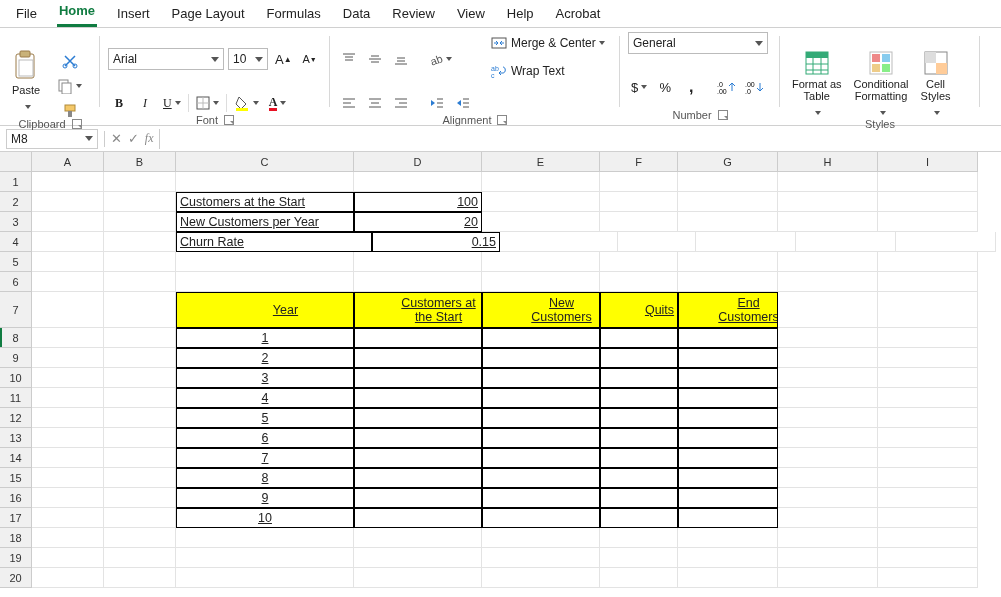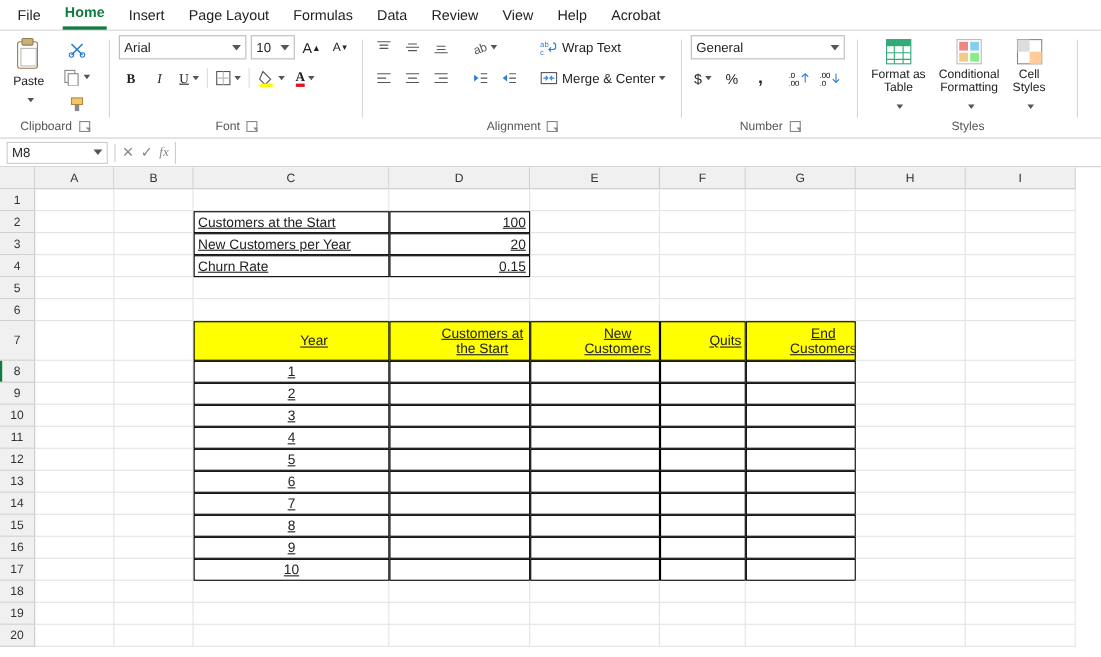--- a/index.html
+++ b/index.html
@@ -13,21 +13,21 @@
 
   
   .ribbon { display: flex; height: 98px; background: #fff; border-bottom: 1px solid #d0d0d0; }
   .group { display: flex; flex-direction: column; justify-content: space-between; padding: 4px 8px 2px 8px; position: relative; }
   .group:after { content:""; position:absolute; right:0; top:8px; bottom:18px; width:1px; background:#d8d8d8; }
   .group-label { font-size: 11px; color: #555; text-align: center; padding-bottom: 2px; display:flex; justify-content:center; align-items:center; gap:6px;}
   .dlaunch { width:10px; height:10px; border:1px solid #888; position:relative; display:inline-block;}
   .dlaunch:after{content:"";position:absolute;right:-1px;bottom:-1px;width:0;height:0;border-left:4px solid transparent;border-top:4px solid #888;}
   .btncol { display:flex; flex-direction:column; align-items:center; justify-content:flex-start; gap:2px; padding:2px 4px; cursor:pointer; }
   .btncol .lbl { font-size:11px; line-height:12px; text-align:center; }
-  .row { display:flex; align-items:center; gap:4px; }
+  .row { display:flex; align-items:center; gap:4px;margin-top:16px; }
   .ctl { display:inline-flex; align-items:center; justify-content:center; min-width:22px; height:22px; padding:0 2px; cursor:pointer; border:1px solid transparent; }
   .dd:after{ content:""; display:inline-block; margin-left:3px; border-left:3px solid transparent; border-right:3px solid transparent; border-top:4px solid #555;}
   .selectbox { border:1px solid #bbb; background:#fff; height:22px; display:flex; align-items:center; padding:0 4px; font-size:12px; justify-content:space-between;}
   .selectbox .arrow{border-left:4px solid transparent;border-right:4px solid transparent;border-top:5px solid #555;}
 
   
   svg { display:block; }
   .icon-stack{display:flex;flex-direction:column;gap:3px;}
 
   
@@ -224,34 +224,34 @@
               <svg width="14" height="14">
                 <path d="M1 7 L5 4 L5 10 Z" fill="#2b7cd3"></path>
                 <line x1="7" y1="3" x2="13" y2="3" stroke="#555"></line>
                 <line x1="7" y1="7" x2="13" y2="7" stroke="#555"></line>
                 <line x1="7" y1="11" x2="13" y2="11" stroke="#555"></line>
               </svg>
             </span>
         </div>
       </div>
       <div style="display:flex;flex-direction:column;gap:6px;">
+        <span class="ctl dd" style="width:auto;padding:0 6px;justify-content:flex-start;">
+          <svg width="16" height="14" style="margin-right:4px;">
+              <rect x="1" y="2" width="14" height="10" fill="none" stroke="#555"></rect>
+              <path d="M3 7 L6 7 M5 5 L7 7 L5 9 M13 7 L10 7 M11 5 L9 7 L11 9" stroke="#2b7cd3" fill="none"></path>
+            </svg>
+          <span>Merge &amp; Center</span>
+        </span>
         <span class="ctl" style="width:auto;padding:0 6px;justify-content:flex-start;">
           <svg width="16" height="14" style="margin-right:4px;">
               <text x="0" y="7" font-size="7" fill="#2b7cd3">ab</text>
               <path d="M12 3 C15 3 15 9 12 9 L8 9 M10 7 L8 9 L10 11" stroke="#2b7cd3" fill="none"></path>
               <text x="0" y="14" font-size="7" fill="#2b7cd3">c</text>
             </svg>
           <span>Wrap Text</span>
-        </span>
-        <span class="ctl dd" style="width:auto;padding:0 6px;justify-content:flex-start;">
-          <svg width="16" height="14" style="margin-right:4px;">
-              <rect x="1" y="2" width="14" height="10" fill="none" stroke="#555"></rect>
-              <path d="M3 7 L6 7 M5 5 L7 7 L5 9 M13 7 L10 7 M11 5 L9 7 L11 9" stroke="#2b7cd3" fill="none"></path>
-            </svg>
-          <span>Merge &amp; Center</span>
         </span>
       </div>
     </div>
     <div class="group-label">
         <span>Alignment</span>
         <span class="dlaunch"></span>
       </div>
   </div>
 
   <div class="group" style="width:160px">
@@ -415,21 +415,21 @@
           <div class="cell r bd-r bd-b bd-l bd-t" style="width: 128px;">20</div>
           <div class="cell" style="width: 118px;"></div>
           <div class="cell" style="width: 78px;"></div>
           <div class="cell" style="width: 100px;"></div>
           <div class="cell" style="width: 100px;"></div>
           <div class="cell" style="width: 100px;"></div>
         </div>
         <div class="gridrow">
           <div class="cell" style="width: 72px;"></div>
           <div class="cell" style="width: 72px;"></div>
-          <div class="cell bd-l bd-b bd-r bd-t" style="width: 178px;">Churn Rate</div>
+          <div class="cell bd-l bd-b bd-r bd-t" style="width: 196px;">Churn Rate</div>
           <div class="cell r bd-b bd-r bd-l bd-t" style="width: 128px;">0.15</div>
           <div class="cell" style="width: 118px;"></div>
           <div class="cell" style="width: 78px;"></div>
           <div class="cell" style="width: 100px;"></div>
           <div class="cell" style="width: 100px;"></div>
           <div class="cell" style="width: 100px;"></div>
         </div>
         <div class="gridrow">
           <div class="cell" style="width: 72px;"></div>
           <div class="cell" style="width: 72px;"></div>

